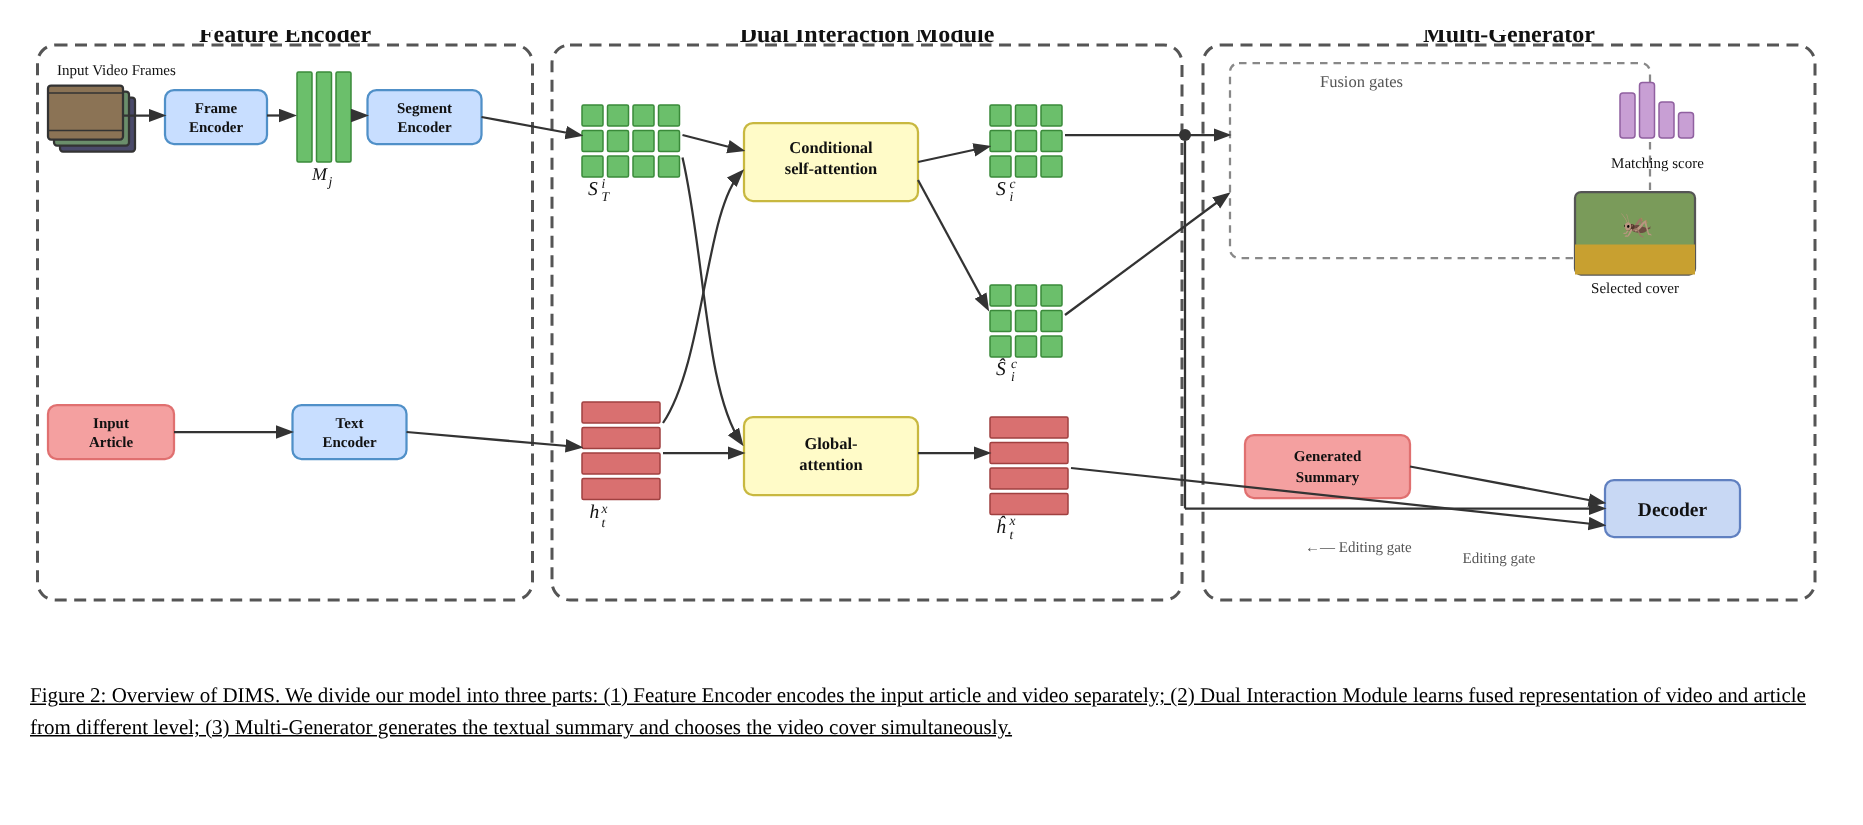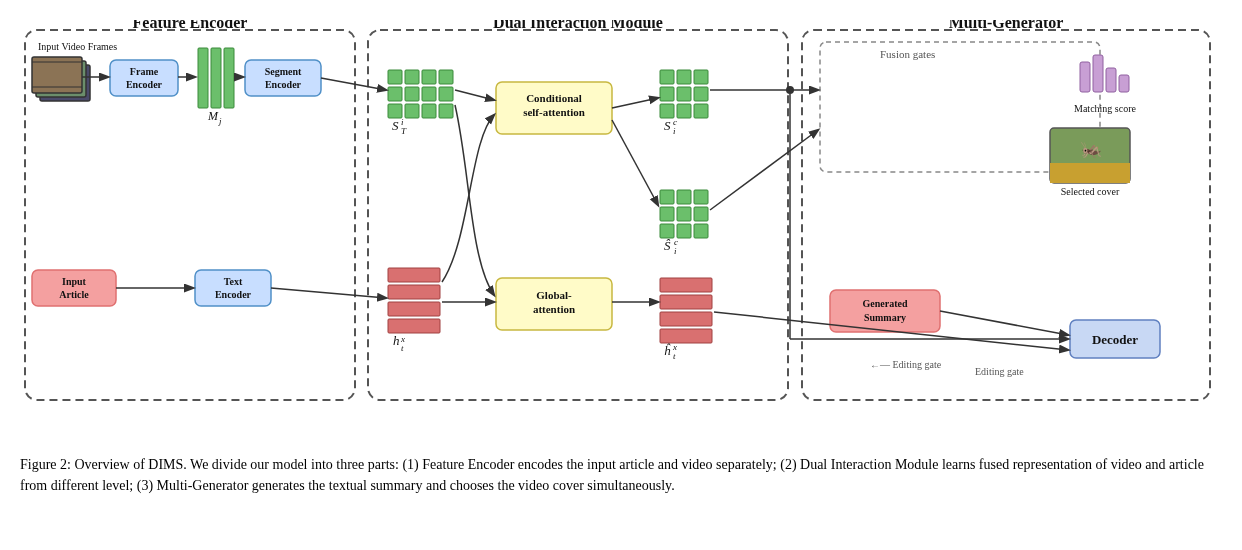--- a/index.html
+++ b/index.html
@@ -11,20 +11,21 @@
       padding: 20px;
       overflow: hidden;
     }
 
     
     .caption {
       margin-top: 14px;
       font-size: 14px;
       line-height: 1.5;
       max-width: 1200px;
+      text-decoration: underline;
     }
 
     
     .arrows-svg {
       position: absolute;
       top: 0;
       left: 0;
       width: 100%;
       height: 100%;
       pointer-events: none;

